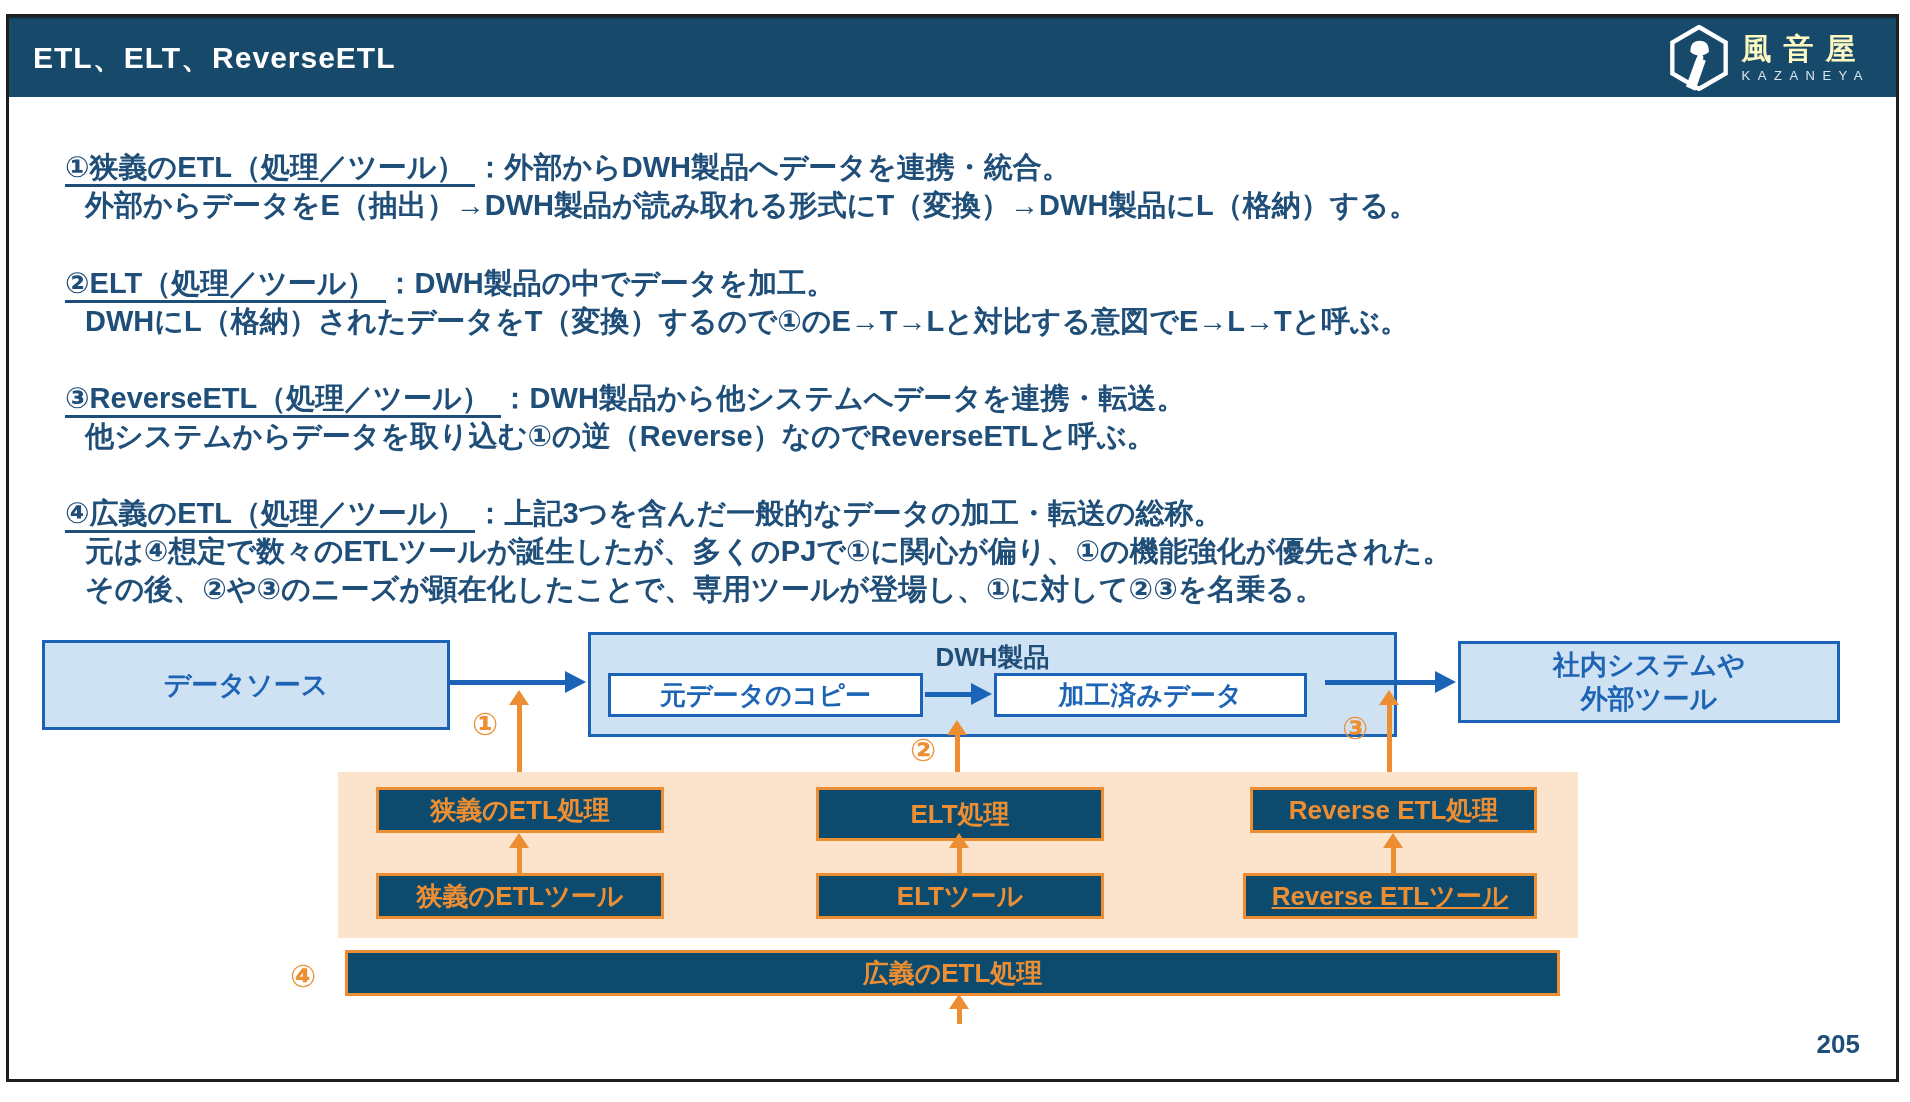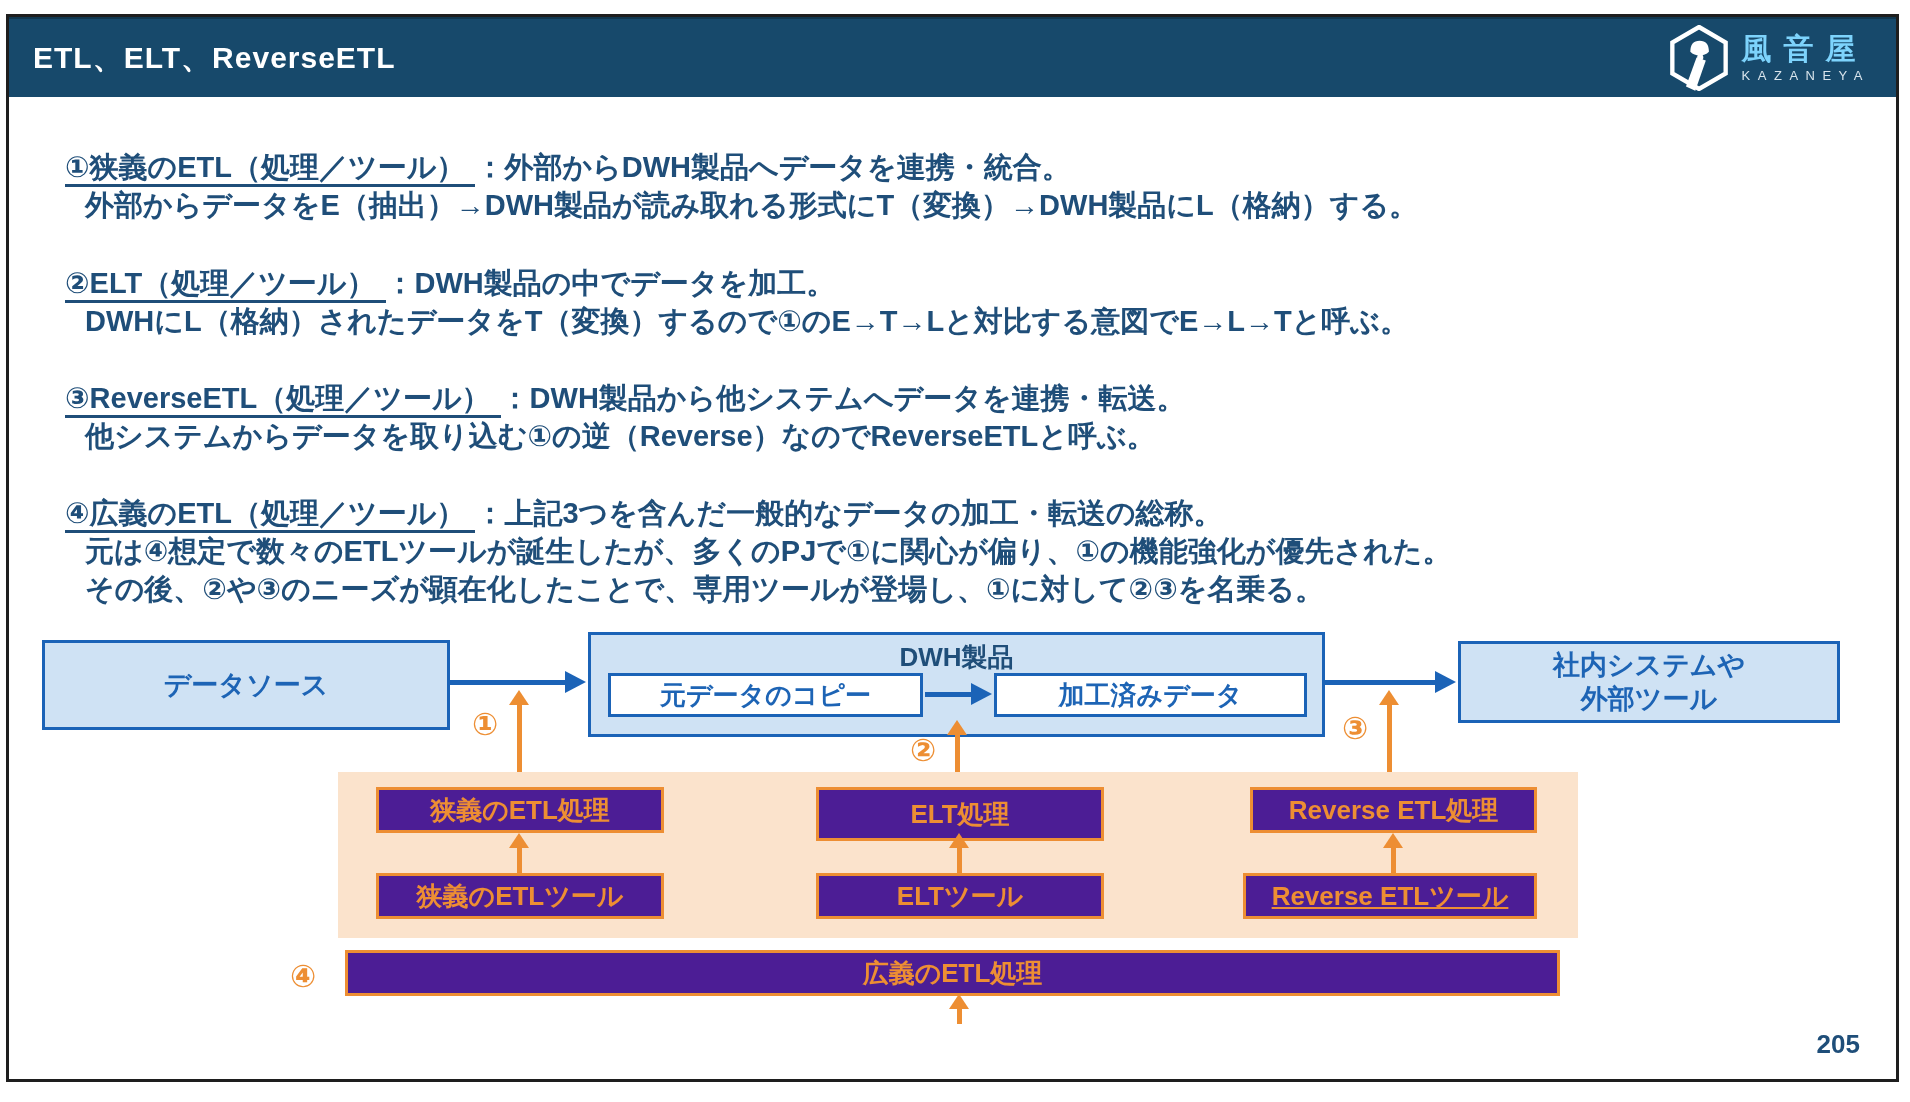--- a/index.html
+++ b/index.html
@@ -14,21 +14,21 @@
   
   .header {
     position:absolute; left:0; top:0; width:100%; height:80px;
     background:#17496b; display:flex; align-items:center; justify-content:space-between;
     padding:0 26px 0 24px; box-sizing:border-box;
     border-top:2px solid #0e3narrow; border-top:2px solid #10374f;
   }
   .hdr-title { color:#ffffff; font-size:30px; font-weight:bold; letter-spacing:1px; }
   .logo { display:flex; align-items:center; gap:12px; }
   .logo-texts { display:flex; flex-direction:column; align-items:flex-start; }
-  .logo-jp { color:#7dd3fc; font-size:30px; font-weight:bold; letter-spacing:12px; line-height:32px; }
+  .logo-jp { color:#fef9c3; font-size:30px; font-weight:bold; letter-spacing:12px; line-height:32px; }
   .logo-en { color:#d8e4ec; font-size:13px; letter-spacing:7.5px; margin-top:3px; }
   
   .def { position:absolute; left:0; width:1870px; color:#1f4e79; font-weight:bold;
          font-size:29px; line-height:38px; white-space:nowrap; }
   .def .l1 { margin-left:56px; }
   .def .cont { margin-left:76px; }
   .def .head { border-bottom:3px solid #1f4e79; padding-right:10px; padding-bottom:1px; }
   
   .bluebox {
     position:absolute; background:#cfe2f4; border:3px solid #1b63b7; box-sizing:border-box;
@@ -50,21 +50,21 @@
   }
   .oarrow { position:absolute; width:5px; background:#ed8e33; }
   .oarrow::before {
     content:""; position:absolute; top:-15px; left:-8px;
     border-left:10px solid transparent; border-right:10px solid transparent;
     border-bottom:15px solid #ed8e33;
   }
   .onum { position:absolute; color:#ed8e33; font-size:31px; font-weight:bold; line-height:31px; }
   .shade { position:absolute; left:329px; top:755px; width:1240px; height:166px; background:#fbe3cc; }
   .obox {
-    position:absolute; background:#4c1d95; border:3px solid #ed8e33; box-sizing:border-box;
+    position:absolute; background:#0c4a6e; border:3px solid #ed8e33; box-sizing:border-box;
     display:flex; align-items:center; justify-content:center;
     color:#ed8e33; font-size:26px; font-weight:bold;
   }
   .pagenum { position:absolute; right:36px; top:1012px; color:#1f4e79; font-size:26px; font-weight:bold; }
   .hex-icon { display:block; }
 </style>
 </head>
 <body>
 
 <div class="slide">
@@ -101,21 +101,21 @@
   </div>
 
   <div class="def" style="top:477px;">
     <div class="l1"><span class="head">④広義のETL（処理／ツール）</span><span>：上記3つを含んだ一般的なデータの加工・転送の総称。</span></div>
     <div class="cont">元は④想定で数々のETLツールが誕生したが、多くのPJで①に関心が偏り、①の機能強化が優先された。</div>
     <div class="cont">その後、②や③のニーズが顕在化したことで、専用ツールが登場し、①に対して②③を名乗る。</div>
   </div>
 
   <div class="bluebox" style="left:33px; top:623px; width:408px; height:90px;">データソース</div>
 
-  <div class="bluebox" style="left:579px; top:615px; width:737px; height:105px;">
+  <div class="bluebox" style="left:579px; top:615px; width:809px; height:105px;">
     <div class="dwh-title">DWH製品</div>
     <div class="whitebox" style="left:17px; top:38px; width:315px; height:44px;">元データのコピー</div>
     <div class="harrow" style="left:334px; top:57px; width:46px;"></div>
     <div class="whitebox" style="left:403px; top:38px; width:313px; height:44px;">加工済みデータ</div>
   </div>
 
   <div class="bluebox" style="left:1449px; top:624px; width:382px; height:82px; line-height:34px; flex-direction:column;">
     <div>社内システムや</div>
     <div>外部ツール</div>
   </div>

